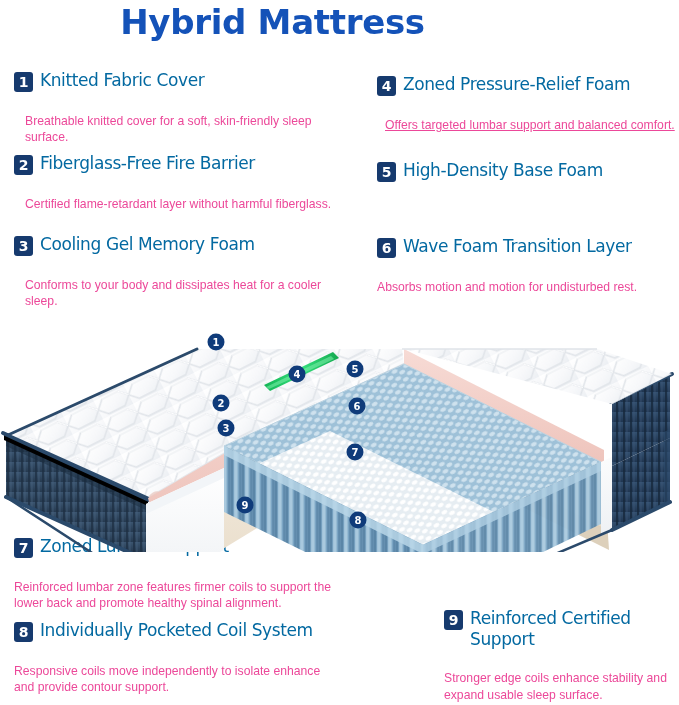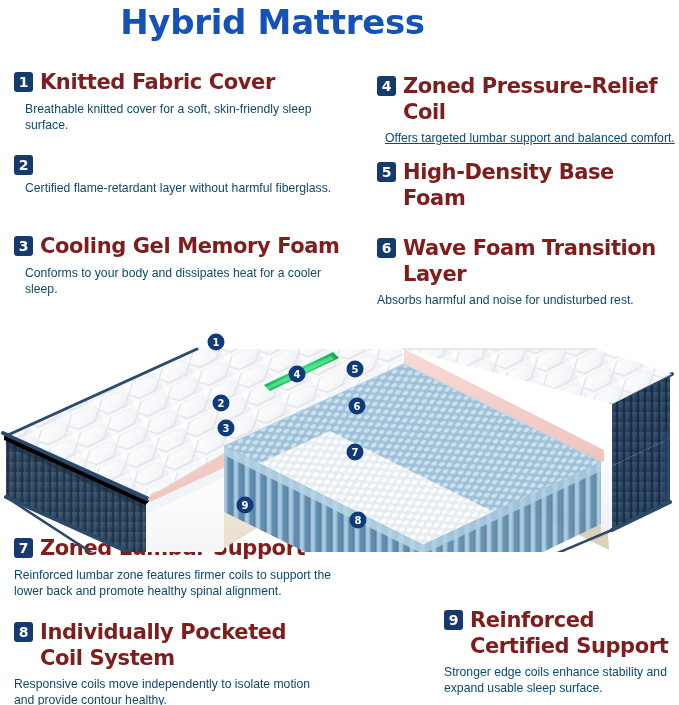--- a/index.html
+++ b/index.html
@@ -29,26 +29,26 @@
     background: #163a6e;
     border-radius: 3px;
     color: #fff;
     font-family: "DejaVu Sans", sans-serif;
     font-size: 14px; font-weight: 700;
     display: flex; align-items: center; justify-content: center;
     margin-top: 2px;
   }
   .f-title {
     font-family: "DejaVu Sans", sans-serif;
-    font-size: 21px; font-weight: 700; color: #7f1d1d;
+    font-size: 17px; font-weight: 400; color: #0369a1;
     line-height: 1.22; letter-spacing: -0.4px;
   }
   .f-desc {
-    font-size: 12.2px; color: #0c4a6e; line-height: 1.32;
-    margin-top: 5px;
+    font-size: 12.2px; color: #ec4899; line-height: 1.32;
+    margin-top: 21px;
   }
   .indent-1 { margin-left: 11px; }
   .indent-2 { margin-left: 8px; text-decoration: underline; }
 
   
   #feat-1 { top: 70px;  left: 14px;  width: 330px; }
   #feat-2 { top: 153px; left: 14px;  width: 330px; }
   #feat-3 { top: 234px; left: 14px;  width: 330px; }
   #feat-4 { top: 74px;  left: 377px; width: 300px; }
   #feat-5 { top: 160px; left: 377px; width: 300px; }
@@ -76,69 +76,70 @@
     <div class="f-head">
       <span class="badge">1</span>
       <span class="f-title">Knitted Fabric Cover</span>
     </div>
     <div class="f-desc indent-1">Breathable knitted cover for a soft, skin-friendly sleep surface.</div>
   </div>
 
   <div class="feature" id="feat-2">
     <div class="f-head">
       <span class="badge">2</span>
+      <span class="f-title">Fiberglass-Free Fire Barrier</span>
     </div>
     <div class="f-desc indent-1">Certified flame-retardant layer without harmful fiberglass.</div>
   </div>
 
   <div class="feature" id="feat-3">
     <div class="f-head">
       <span class="badge">3</span>
       <span class="f-title">Cooling Gel Memory Foam</span>
     </div>
     <div class="f-desc indent-1">Conforms to your body and dissipates heat for a cooler sleep.</div>
   </div>
 
   <div class="feature" id="feat-4">
     <div class="f-head">
       <span class="badge">4</span>
-      <span class="f-title">Zoned Pressure-Relief Coil</span>
+      <span class="f-title">Zoned Pressure-Relief Foam</span>
     </div>
     <div class="f-desc indent-2">Offers targeted lumbar support and balanced comfort.</div>
   </div>
 
   <div class="feature" id="feat-5">
     <div class="f-head">
       <span class="badge">5</span>
       <span class="f-title">High-Density Base Foam</span>
     </div>
   </div>
 
   <div class="feature" id="feat-6">
     <div class="f-head">
       <span class="badge">6</span>
       <span class="f-title">Wave Foam Transition Layer</span>
     </div>
-    <div class="f-desc">Absorbs harmful and noise for undisturbed rest.</div>
+    <div class="f-desc">Absorbs motion and motion for undisturbed rest.</div>
   </div>
 
   <div class="feature" id="feat-7">
     <div class="f-head">
       <span class="badge">7</span>
       <span class="f-title">Zoned Lumbar Support</span>
     </div>
     <div class="f-desc">Reinforced lumbar zone features firmer coils to support the lower back and promote healthy spinal alignment.</div>
   </div>
 
   <div class="feature" id="feat-8">
     <div class="f-head">
       <span class="badge">8</span>
       <span class="f-title">Individually Pocketed Coil System</span>
     </div>
-    <div class="f-desc">Responsive coils move independently to isolate motion and provide contour healthy.</div>
+    <div class="f-desc">Responsive coils move independently to isolate enhance and provide contour support.</div>
   </div>
 
   <div class="feature" id="feat-9">
     <div class="f-head">
       <span class="badge">9</span>
       <span class="f-title">Reinforced Certified Support</span>
     </div>
     <div class="f-desc">Stronger edge coils enhance stability and expand usable sleep surface.</div>
   </div>
 

